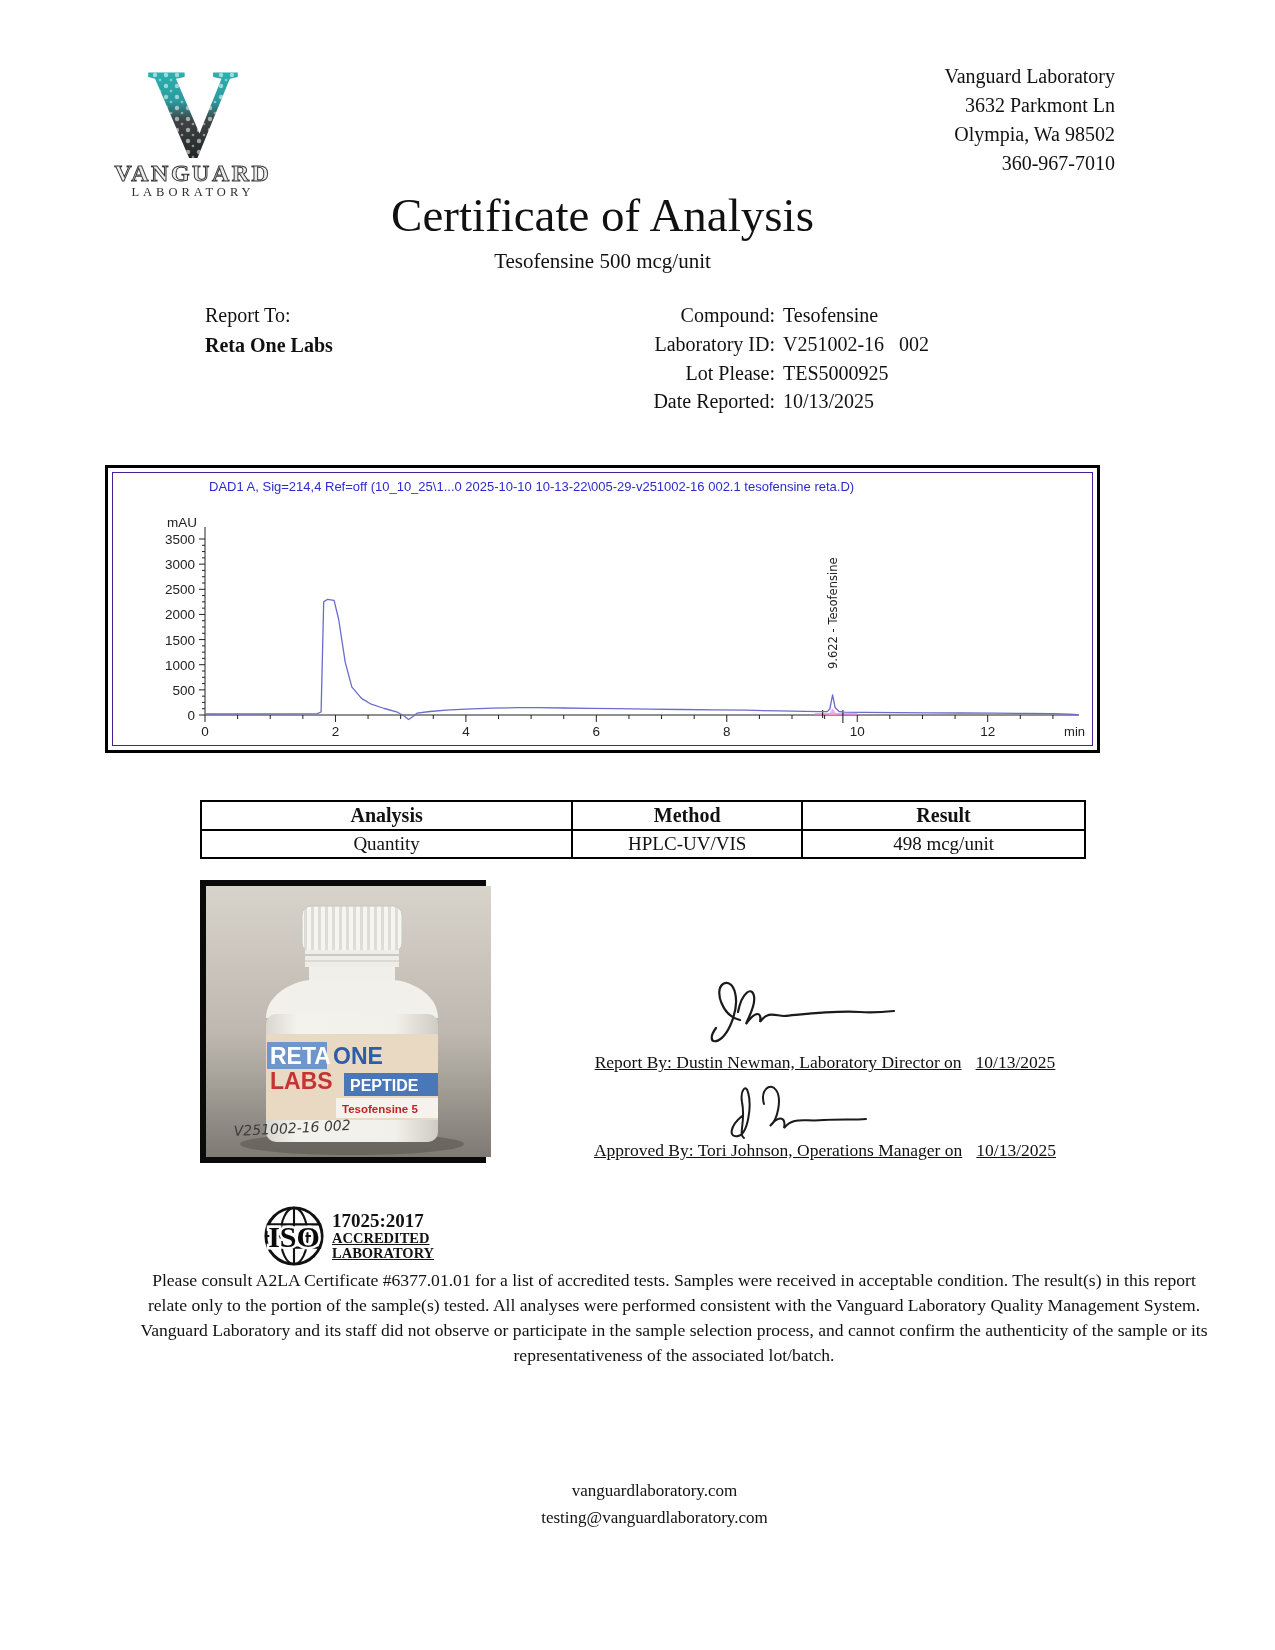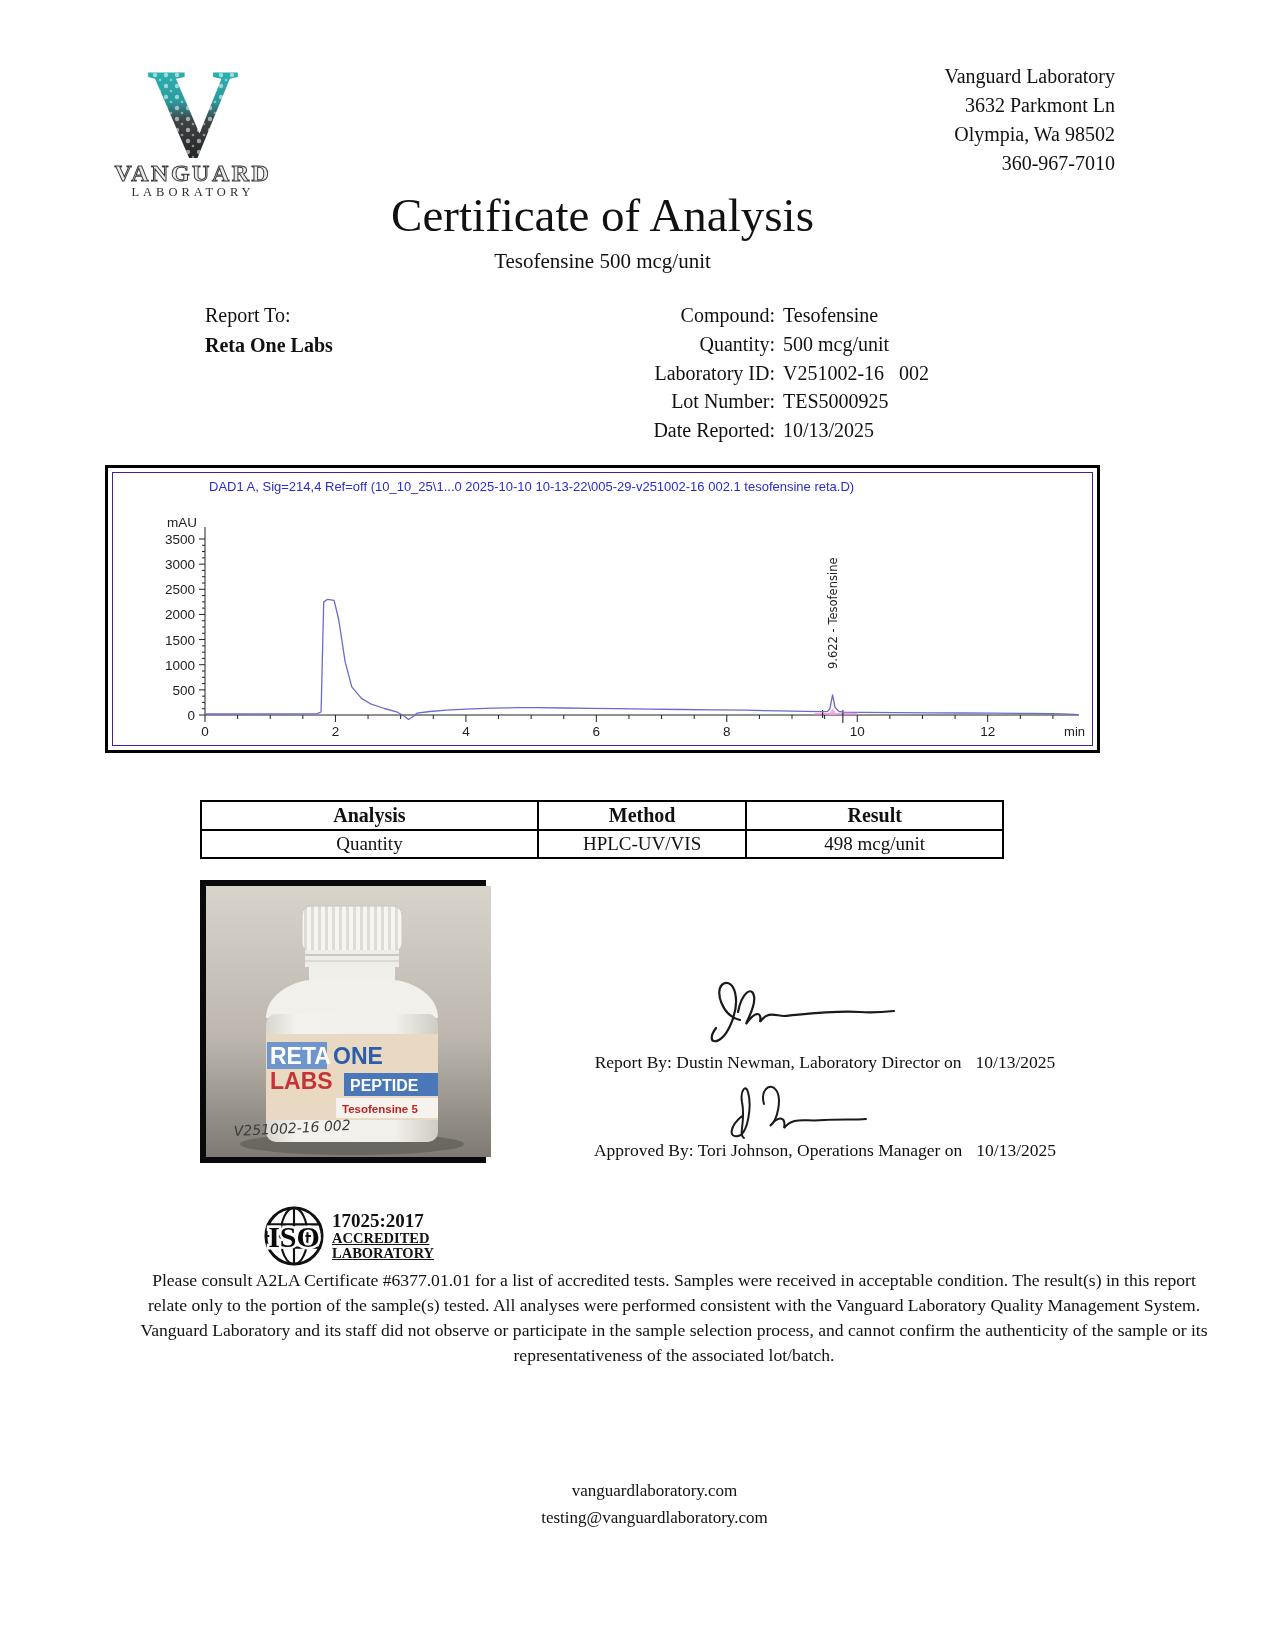--- a/index.html
+++ b/index.html
@@ -23,31 +23,31 @@
   .details-block { left:590px; top:301px; font-size:20px; line-height:28.8px; }
   .details-row { display:flex; }
   .details-row .lbl { width:185px; text-align:right; }
   .details-row .val { margin-left:8px; white-space:pre; }
 
   
   .chart-outer { left:105px; top:465px; width:995px; height:288px; border:3px solid #000; padding:4px; background:#fff; }
   .chart-inner { width:100%; height:100%; border:1px solid #4c1d95; overflow:hidden; }
 
   
-  table.results { position:absolute; left:200px; top:800px; width:804px; border-collapse:collapse; font-size:19px; }
+  table.results { position:absolute; left:200px; top:800px; width:886px; border-collapse:collapse; font-size:19px; }
   table.results th, table.results td { border:2px solid #000; text-align:center; padding:2px 4px; height:27px; }
   table.results th { font-size:20px; }
 
   
   .bottle-frame { left:200px; top:880px; width:286px; height:283px; border:6px solid #0a0a0a; background:#15803d; }
 
   
   .sig1 { left:698px; top:970px; }
   .sig2 { left:720px; top:1078px; }
-  .sign-line { left:560px; width:530px; text-align:center; font-size:17.5px; }
+  .sign-line { left:560px; width:530px; text-align:center; font-size:17.5px;text-decoration:underline; }
   .sign-line .date { margin-left:14px; }
   .report-line { top:1052px; }
   .approve-line { top:1140px; }
 
   
   .iso-block { left:263px; top:1205px; display:flex; align-items:center; }
   .iso-text { margin-left:7px; font-weight:bold; line-height:1.05; }
   .iso-text .l1 { font-size:19px; }
   .iso-text .l2, .iso-text .l3 { font-size:14.5px; text-decoration:underline; }
 
@@ -95,29 +95,25 @@
     <div>Report To:</div>
     <div class="client">Reta One Labs</div>
   </div>
 
   <div class="abs details-block">
     <div class="details-row">
       <span class="lbl">Compound:</span>
       <span class="val">Tesofensine</span>
     </div>
     <div class="details-row">
-      <span class="lbl">Quantity:</span>
-      <span class="val">500 mcg/unit</span>
-    </div>
-    <div class="details-row">
       <span class="lbl">Laboratory ID:</span>
       <span class="val">V251002-16   002</span>
     </div>
     <div class="details-row">
-      <span class="lbl">Lot Number:</span>
+      <span class="lbl">Lot Please:</span>
       <span class="val">TES5000925</span>
     </div>
     <div class="details-row">
       <span class="lbl">Date Reported:</span>
       <span class="val">10/13/2025</span>
     </div>
   </div>
 
   <div class="abs chart-outer">
     <div class="chart-inner">

